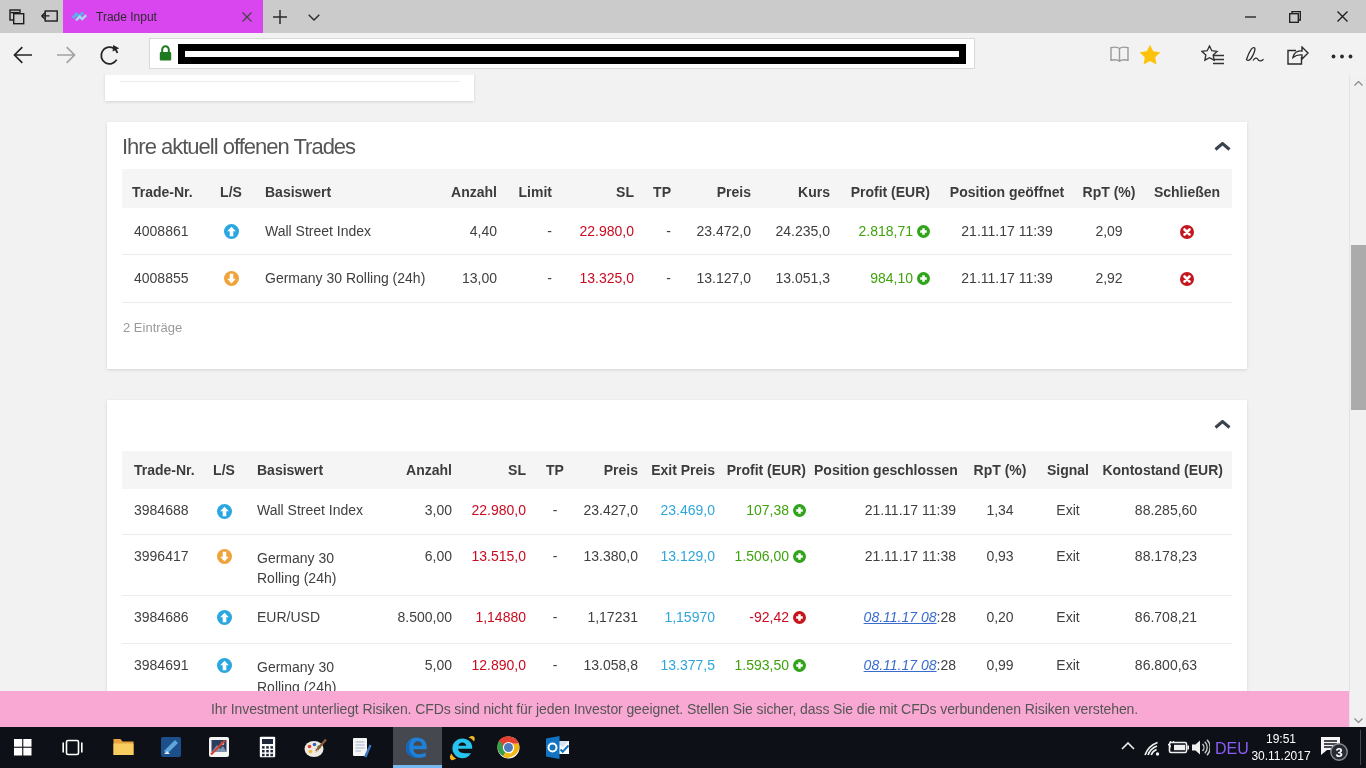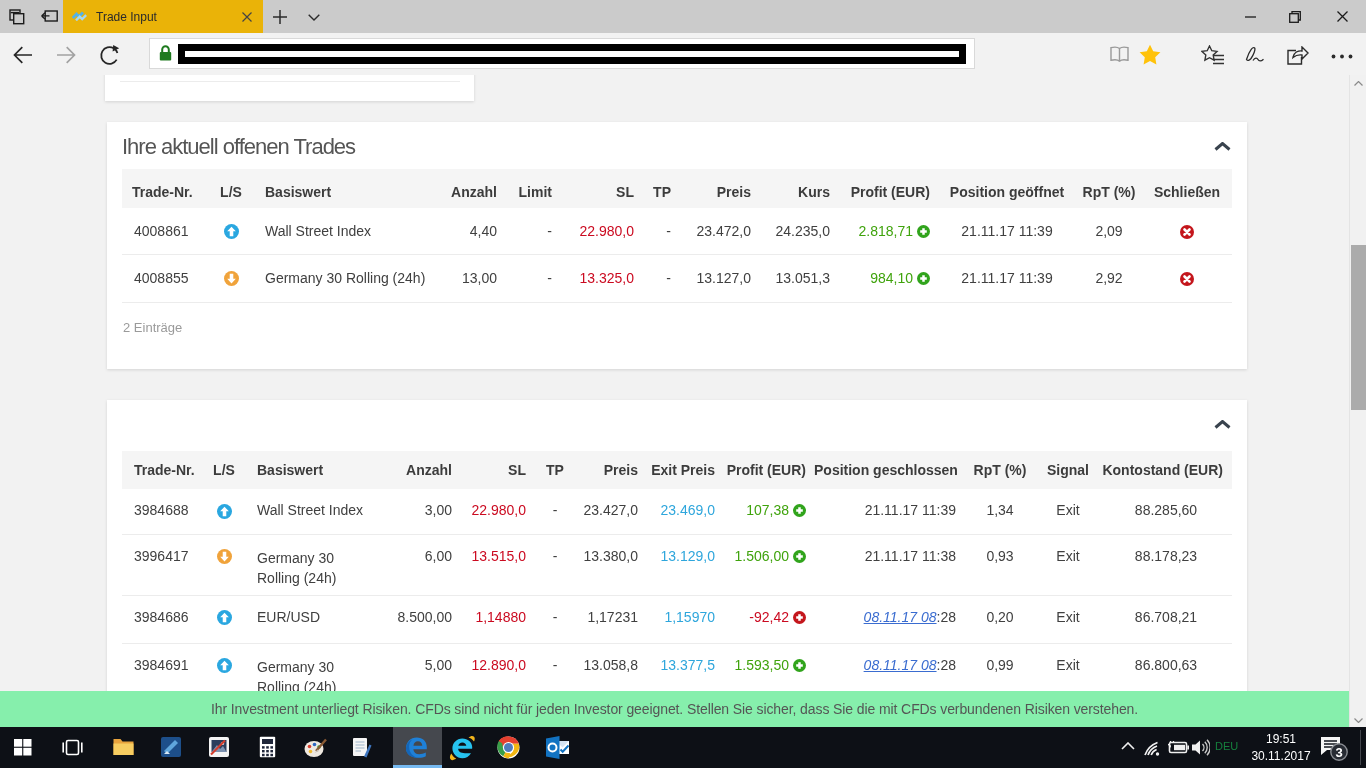--- a/index.html
+++ b/index.html
@@ -1,21 +1,21 @@
 <!DOCTYPE html>
 <html><head>
 <meta charset="utf-8">
 <style>
 * { margin:0; padding:0; box-sizing:border-box; }
 html,body { width:1366px; height:768px; overflow:hidden; }
 body { font-family:"Liberation Sans", sans-serif; position:relative; background:#f2f2f2; }
 svg { display:block; }
 .abs { position:absolute; }
 #titlebar { position:absolute; left:0; top:0; width:1366px; height:33px; background:#cbcbcb; }
-#tab { position:absolute; left:63px; top:0; width:200px; height:33px; background:#eab308; }
+#tab { position:absolute; left:63px; top:0; width:200px; height:33px; background:#d946ef; }
 #tabtitle { position:absolute; left:33px; top:10px; font-size:12px; color:#2b2b2b; }
 #navbar { position:absolute; left:0; top:33px; width:1366px; height:42px; background:#f2f2f2; }
 #addr { position:absolute; left:149px; top:5px; width:826px; height:31px; background:#fff; border:1px solid #d9d9d9; }
 #redact { position:absolute; left:28px; top:5px; width:788px; height:20px; border:7px solid #000; background:#fff; }
 #page { position:absolute; left:0; top:75px; width:1366px; height:652px; background:#f2f2f2; overflow:hidden; }
 .card { position:absolute; background:#fff; border-radius:0; box-shadow:0 1px 3px rgba(0,0,0,.13); }
 #card0 { left:105px; top:-15px; width:369px; height:41px; }
 #card0 hr { position:absolute; left:15px; top:21px; width:340px; border:none; border-top:1px solid #ececec; }
 #card1 { left:107px; top:47px; width:1140px; height:247px; }
 #card2 { left:107px; top:325px; width:1140px; height:349px; }
@@ -27,30 +27,30 @@
 td.wrap { white-space:normal; line-height:20px; }
 #t1 th { height:39px; padding-top:6px; }
 #t1 td { height:46px; }
 #t2 th { height:38px; } #t2 { top:51px; } #t2 td { vertical-align:top; padding-top:13px; }
 .al { text-align:left; } .ar { text-align:right; padding-right:8px; } .ac { text-align:center; }
 .red { color:#cb0a20; } .grn { color:#3fa30c; } .blu { color:#2ea6dc; }
 .lnk { color:#3a6cd0; text-decoration:underline;font-style:italic; }
 .exit { color:#404040; }
 .pic { display:inline-block; vertical-align:-2px; margin-left:4px; }
 .eintr { position:absolute; left:16px; top:198px; font-size:13px; color:#9a9a9a; }
-#riskbar { position:absolute; left:0; top:616px; width:1349px; height:36px; background:#86efac; z-index:5; text-align:center; }
+#riskbar { position:absolute; left:0; top:616px; width:1349px; height:36px; background:#f9a8d4; z-index:5; text-align:center; }
 #riskbar span { display:inline-block; margin-top:10px; font-size:14px; color:#555; letter-spacing:-0.1px; }
 #sbar { position:absolute; right:0; top:0; width:17px; height:652px; background:#f1f1f1; border-left:1px solid #e4e4e4; z-index:6; }
 #sthumb { position:absolute; left:1px; top:170px; width:15px; height:165px; background:#ababab; }
 #taskbar { position:absolute; left:0; top:727px; width:1366px; height:41px; background:#0d1016; }
 .tbi { position:absolute; top:8px; }
 #edgecell { position:absolute; left:393px; top:0; width:49px; height:41px; background:#45484e; }
 #edgecell .ul { position:absolute; left:0; bottom:0; width:49px; height:3px; background:#76b9f0; }
 #clock { position:absolute; left:1248px; top:4px; width:66px; color:#fff; font-size:12px; text-align:center; line-height:17px; }
-#deu { position:absolute; left:1215px; top:13px; color:#15803d; font-size:11px; }
+#deu { position:absolute; left:1215px; top:13px; color:#8b5cf6; font-size:16px; }
 #showdesk { position:absolute; left:1360px; top:3px; width:1px; height:35px; background:#43464c; }
 </style>
 </head>
 <body>
 <div id="titlebar">
 <svg class="abs" style="left:9px;top:9px" width="16" height="16" viewBox="0 0 16 16">
       <rect x="1" y="1" width="10" height="10" fill="none" stroke="#1b1b1b" stroke-width="1.4"></rect>
       <path d="M1.7 3.6 H10.3" stroke="#1b1b1b" stroke-width="1.4"></path>
       <rect x="4.7" y="4.7" width="10" height="10" fill="#cbcbcb" stroke="#1b1b1b" stroke-width="1.4"></rect>
     </svg>

